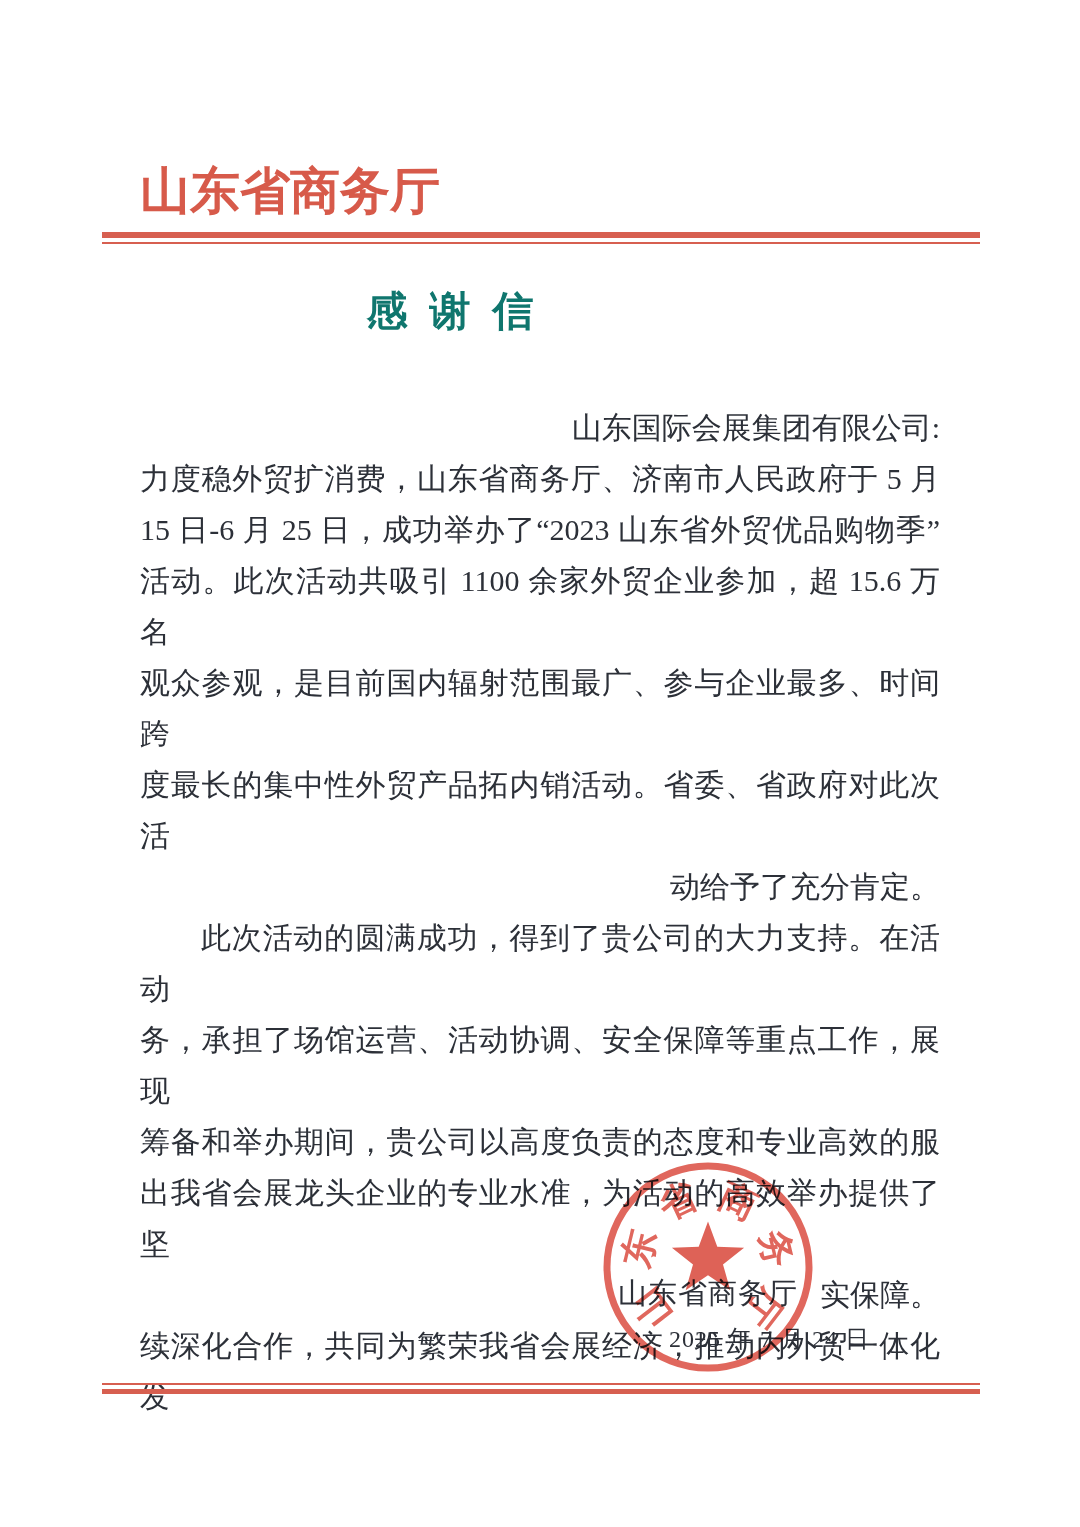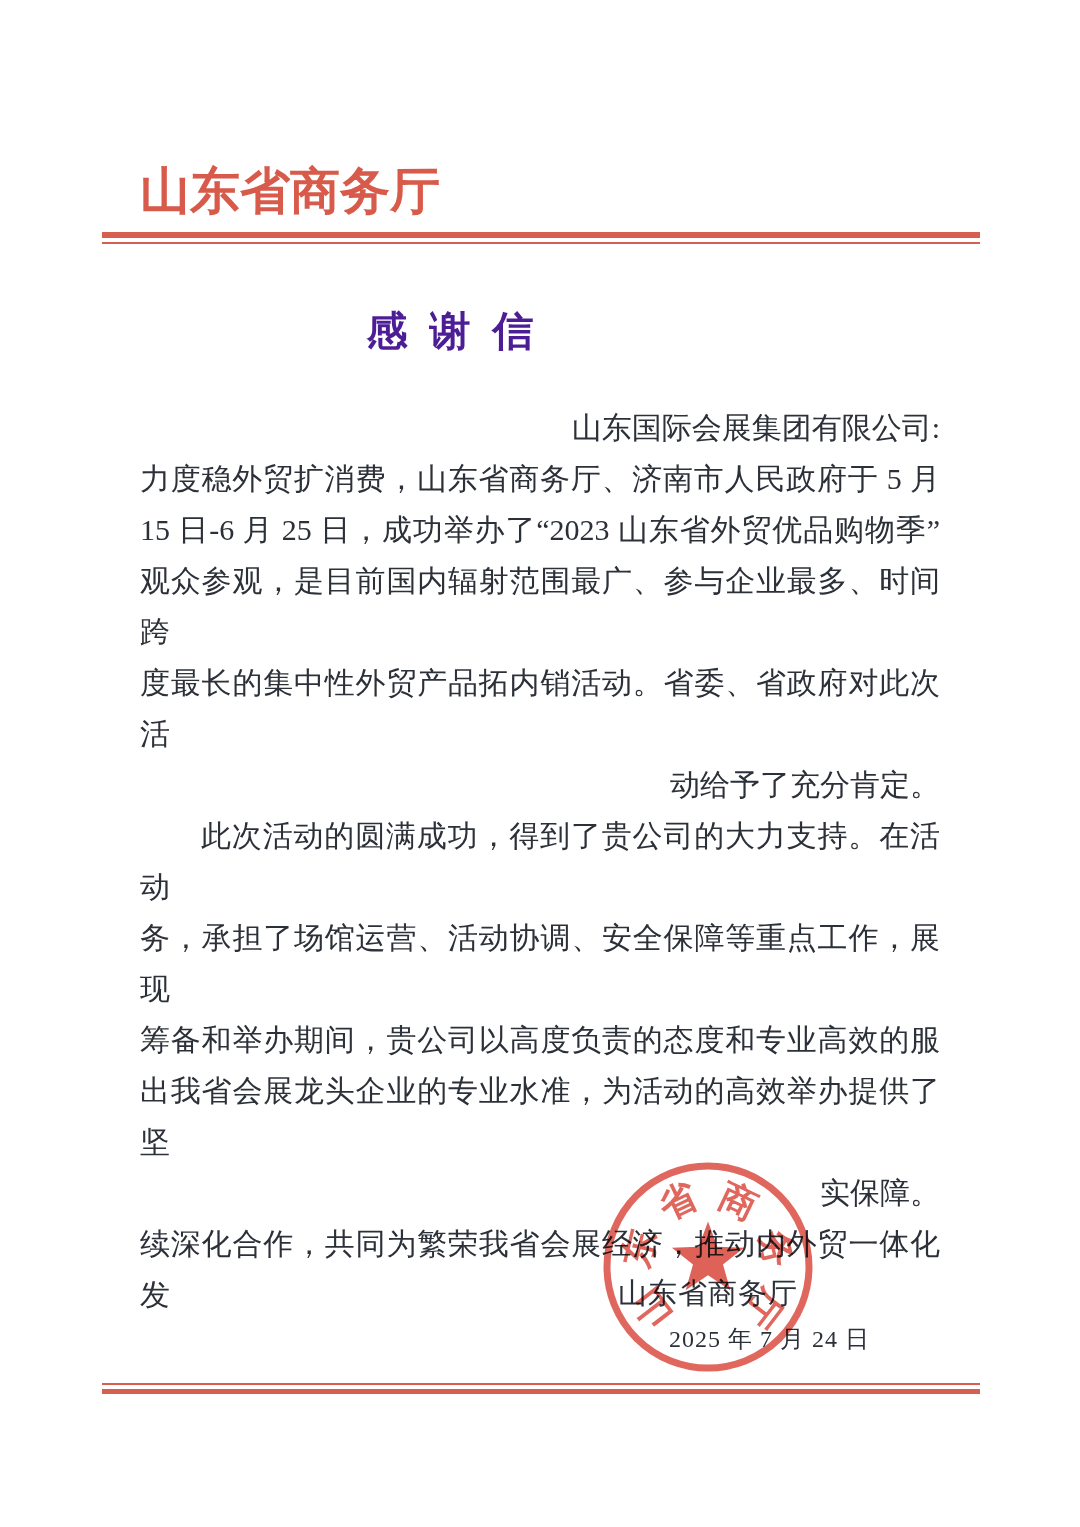--- a/index.html
+++ b/index.html
@@ -20,22 +20,22 @@
     letter-spacing:0;
   }
   .org-name::after{content:"";display:inline-block;width:100%;}
   .rule{position:absolute;left:102px;width:878px;background:#d75f50;}
   .rule-top-thick{top:232px;height:6px;}
   .rule-top-thin{top:242px;height:2px;}
   .rule-bottom-thin{top:1383px;height:2px;}
   .rule-bottom-thick{top:1389px;height:5px;}
   
   .letter-title{
-    position:absolute;left:0;top:304px;width:900px;
-    text-align:center;font-size:41px;font-weight:bold;color:#4c1d95;
+    position:absolute;left:0;top:284px;width:900px;
+    text-align:center;font-size:41px;font-weight:bold;color:#0f766e;
     letter-spacing:22px;text-indent:22px;margin:0;
   }
   
   .body-text{
     position:absolute;left:140px;top:402px;width:800px;
     font-size:30px;line-height:51px;color:#2c3038;
   }
   .salutation{text-align:right;}
   .line{width:800px;}
   .line.full{text-align:justify;text-align-last:justify;}
@@ -72,20 +72,21 @@
   <div class="rule rule-top-thick"></div>
   <div class="rule rule-top-thin"></div>
 
   <h1 class="letter-title">感谢信</h1>
 
   <div class="body-text">
     <div class="line salutation">山东国际会展集团有限公司:</div>
     <div id="paragraphs">
         <div class="line full">力度稳外贸扩消费，山东省商务厅、济南市人民政府于 5 月</div>
         <div class="line full">15 日-6 月 25 日，成功举办了“2023 山东省外贸优品购物季”</div>
+        <div class="line full">活动。此次活动共吸引 1100 余家外贸企业参加，超 15.6 万名</div>
         <div class="line full">观众参观，是目前国内辐射范围最广、参与企业最多、时间跨</div>
         <div class="line full">度最长的集中性外贸产品拓内销活动。省委、省政府对此次活</div>
         <div class="line lastline">动给予了充分肯定。</div>
         <div class="line full indent">此次活动的圆满成功，得到了贵公司的大力支持。在活动</div>
         <div class="line full">务，承担了场馆运营、活动协调、安全保障等重点工作，展现</div>
         <div class="line full">筹备和举办期间，贵公司以高度负责的态度和专业高效的服</div>
         <div class="line full">出我省会展龙头企业的专业水准，为活动的高效举办提供了坚</div>
         <div class="line lastline">实保障。</div>
         <div class="line full">续深化合作，共同为繁荣我省会展经济，推动内外贸一体化发</div>
       </div>

